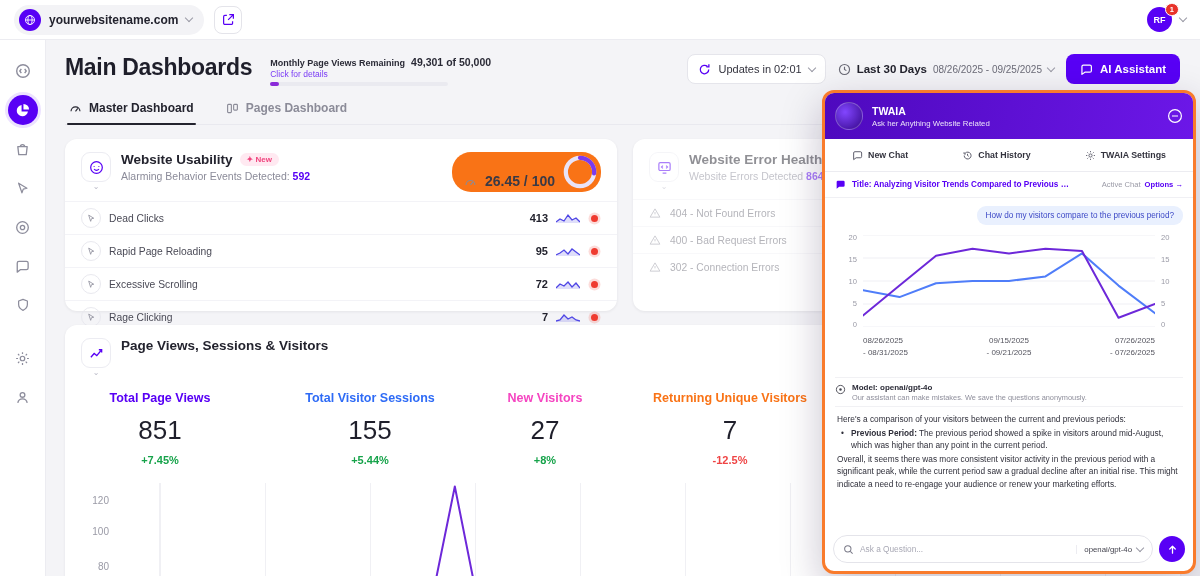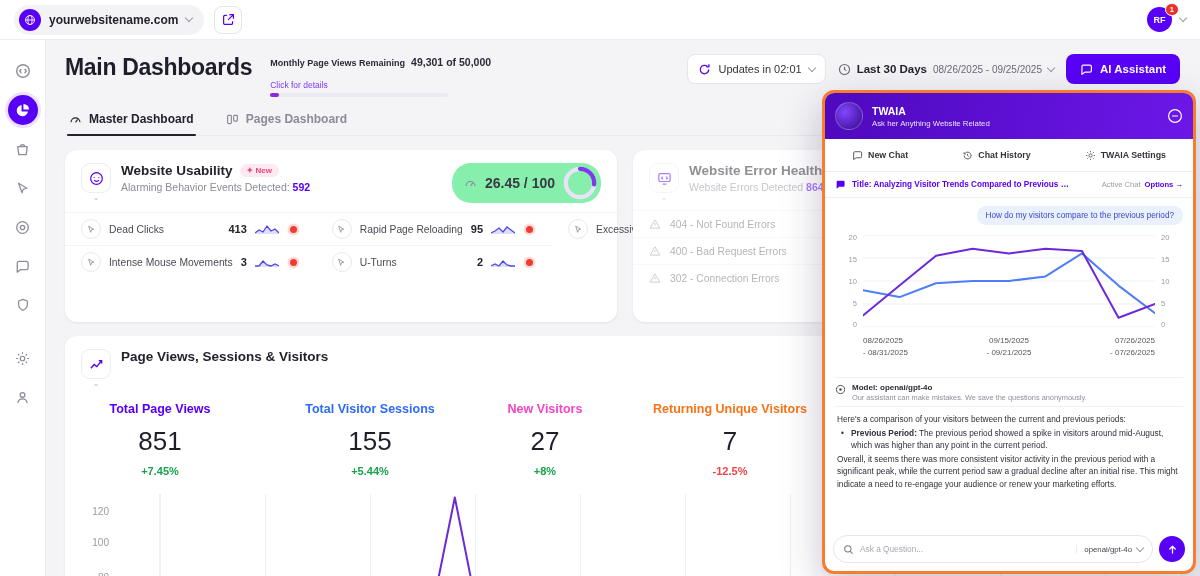--- a/index.html
+++ b/index.html
@@ -25,21 +25,21 @@
   .side-gap{margin-top:14px}
 
   
   .main{position:absolute;left:46px;top:40px;right:0;bottom:0;padding:14px 20px 0 19px;overflow:hidden}
   .page-header{display:flex;align-items:flex-start}
   h1{font-size:23px;font-weight:800;letter-spacing:-.3px;color:#1e1e2a}
   .quota{margin-left:18px;margin-top:2px;width:195px}
   .quota-top{display:flex;gap:6px;align-items:baseline;white-space:nowrap}
   .q-label{font-size:9px;font-weight:700;color:#2a2a36}
   .q-value{font-size:10.5px;font-weight:600;color:#2a2a36}
-  .q-link{font-size:8.5px;color:#7A3BF5;display:block;margin-top:12px;cursor:pointer}
+  .q-link{font-size:8.5px;color:#7A3BF5;display:block;margin-top:1px;cursor:pointer}
   .q-bar{height:4px;background:#eaeaf0;border-radius:2px;margin-top:3px;width:178px}
   .q-fill{height:100%;background:#8B2BD9;border-radius:2px}
   .header-right{margin-left:auto;display:flex;align-items:center;gap:12px}
   .updates-pill{height:30px;border:1px solid #e5e5eb;border-radius:8px;background:#fff;display:flex;align-items:center;gap:7px;padding:5px 10px;font-size:11px;color:#33333e;cursor:pointer}
   .period{display:flex;align-items:center;gap:6px;cursor:pointer}
   .period-label{font-size:11.5px;font-weight:700;color:#23232e}
   .period-range{font-size:10px;color:#6b6b78}
   .ai-btn{height:30px;background:#5800F5;border:none;border-radius:8px;color:#fff;font-size:11.5px;font-weight:700;display:flex;align-items:center;gap:7px;padding:0 14px;cursor:pointer}
 
   .tabs{display:flex;gap:28px;margin-top:9px;border-bottom:1px solid #e9e9ef;padding:0 2px}
@@ -55,23 +55,23 @@
   .card-head{display:flex;align-items:flex-start;padding:13px 16px 9px}
   .icon-box{width:30px;height:30px;border:1px solid #ececf2;border-radius:9px;display:flex;align-items:center;justify-content:center;color:#5800F5;flex:none}
   .icon-col{display:flex;flex-direction:column;align-items:center}
   .icon-chev{color:#b9b9c6;font-size:8px;line-height:6px;margin-top:2px}
   .head-text{margin-left:10px;min-width:0}
   .head-title-row{display:flex;align-items:center;gap:7px}
   .card-title{font-size:13.5px;font-weight:700;color:#23232e;white-space:nowrap}
   .badge-new{background:#ffe9f1;color:#f0447e;font-size:8px;font-weight:700;padding:2px 7px;border-radius:8px}
   .card-sub{font-size:10.5px;color:#8b8b99;margin-top:3px;white-space:nowrap}
   .card-sub b{color:#5800F5;font-weight:700}
-  .score-wrap{margin-left:auto;display:flex;align-items:center;gap:8px;background:#86efac;border-radius:19px;padding:3px 4px 3px 12px}
+  .score-wrap{margin-left:auto;display:flex;align-items:flex-end;gap:8px;background:#f97316;border-radius:19px;padding:3px 4px 3px 12px}
   .score-text{font-size:14px;font-weight:700;color:#3a3a46;white-space:nowrap}
-  .rows-grid{display:grid;grid-template-columns:1fr 1fr 1fr 1fr}
+  .rows-grid{display:grid;grid-template-columns:1fr}
   .u-row{display:flex;align-items:center;gap:8px;padding:6px 16px;border-top:1px solid #f3f3f7}
   .row-ic{width:20px;height:20px;border:1px solid #e9e9ef;border-radius:50%;display:flex;align-items:center;justify-content:center;color:#8a8a98;flex:none}
   .u-label{font-size:10.3px;color:#4a4a56;flex:1;white-space:nowrap;overflow:hidden}
   .u-val{font-size:11px;font-weight:700;color:#23232e}
   .dot{width:7px;height:7px;border-radius:50%;background:#ef3b30;box-shadow:0 0 0 2.5px rgba(239,59,48,.18);margin:0 3px;flex:none}
   .errors .card-head,.errors .e-rows{opacity:.5}
   .e-row{display:flex;align-items:center;gap:9px;padding:7px 16px;border-top:1px solid #f3f3f7;font-size:10.3px;color:#6a6a76;white-space:nowrap}
   .e-row .warn{color:#9a9aa6}
 
   

